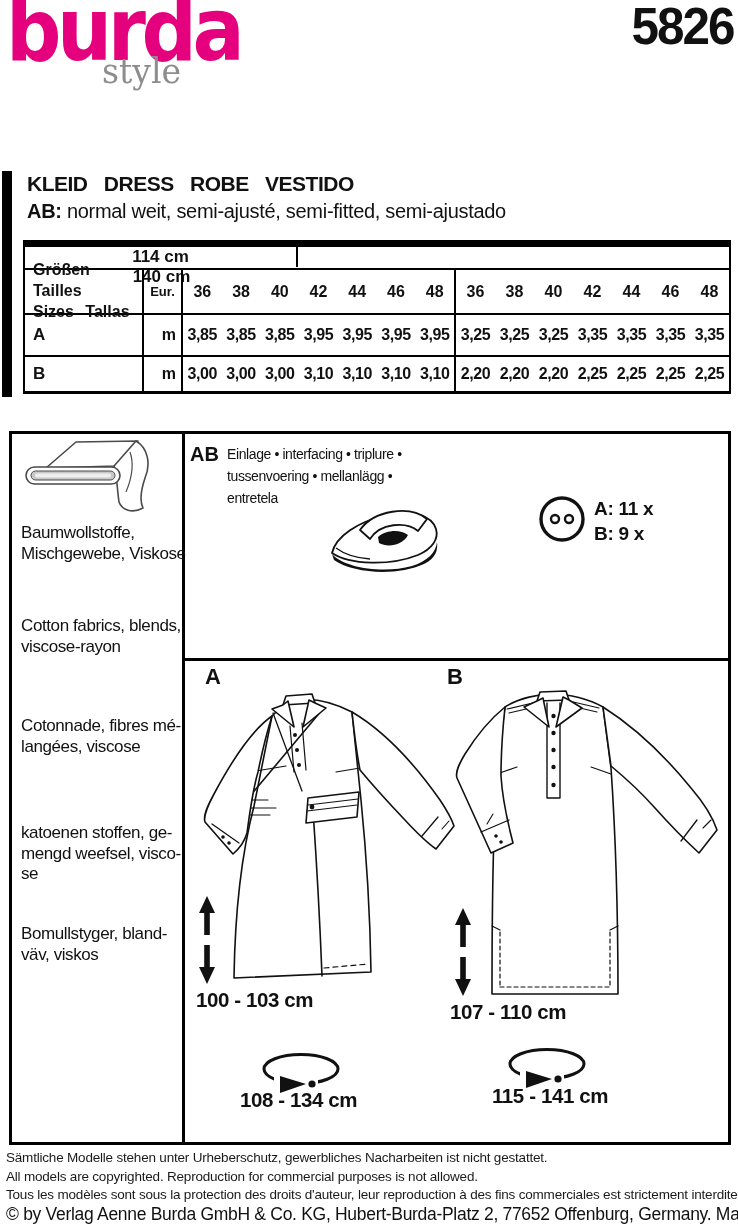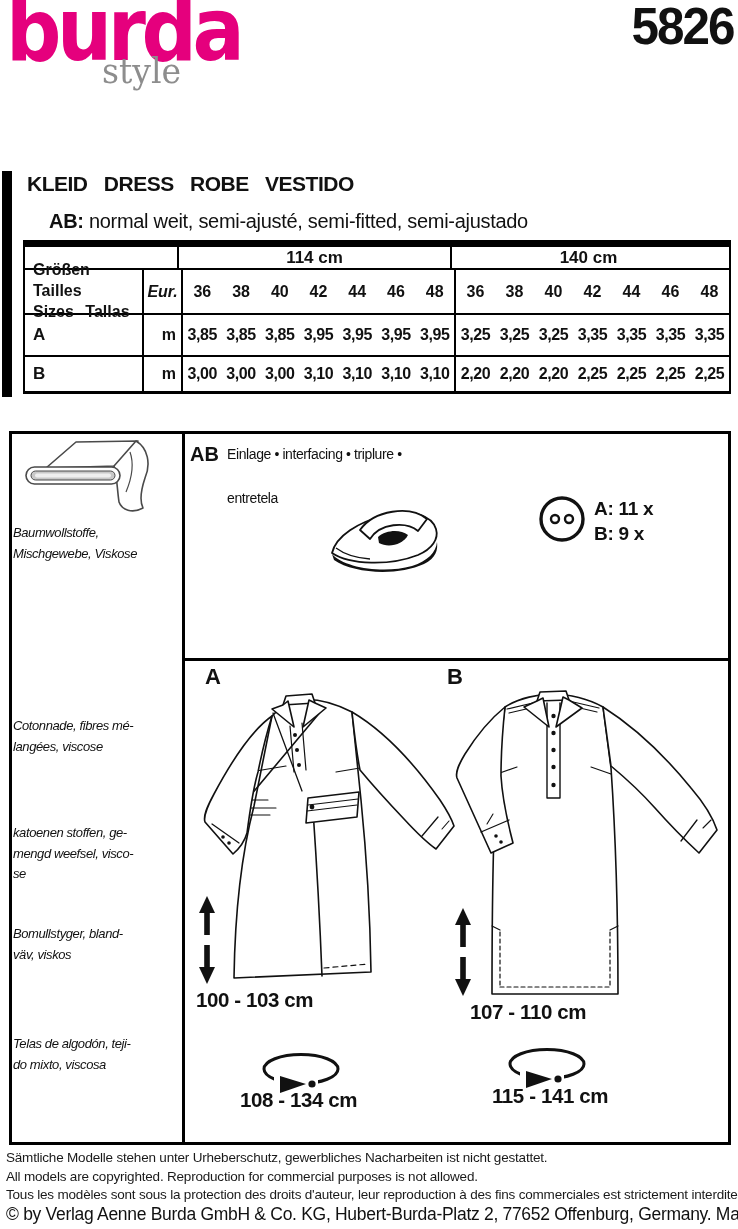--- a/index.html
+++ b/index.html
@@ -18,38 +18,38 @@
   
   .yardage{left:23px;top:240px;width:708px;position:absolute;border:2px solid #000;border-top:none;
            border-bottom-width:3px;box-sizing:border-box;font-weight:700;}
   .t-thick{height:7px;background:#000;}
   .trow{display:flex;align-items:stretch;border-bottom:2px solid #000;}
   .trow:last-child{border-bottom:none;}
   .tc{display:flex;align-items:center;box-sizing:border-box;}
   .bR{border-right:2px solid #000;}
   .c-merged{width:154px;}
   .c-label{width:119px;padding-left:8px;font-size:17px;}
-  .c-eur{width:39px;justify-content:center;font-size:16px;font-style:italic;}
+  .c-eur{width:39px;justify-content:center;font-size:13px;}
   .c-unit{width:39px;justify-content:flex-end;padding-right:5px;font-size:16px;}
   .c-grp{width:273px;justify-content:center;font-size:17px;}
   .c-grp.fill{padding:0;}
   .fillhost{display:flex;width:100%;height:100%;}
   .fillhost .fcell{flex:1;display:flex;align-items:center;justify-content:center;}
-  .r-cm{height:21px;}
+  .r-cm{height:21px;flex-direction:column;}
   .r-sizes{height:43px;}
   .r-sizes .fcell{font-size:16px;}
   .r-val{height:40px;}
   .r-val2{height:34px;}
   .r-val .fcell,.r-val2 .fcell{font-size:16px;letter-spacing:-.4px;}
   .glabel{font-size:16px;line-height:1.3;word-spacing:7px;white-space:pre-line;}
   
   .main-box{left:9px;top:431px;width:722px;height:714px;border:3px solid #000;box-sizing:border-box;}
   .vdiv{left:182px;top:431px;width:3px;height:714px;background:#000;}
   .hdiv{left:185px;top:658px;width:546px;height:3px;background:#000;}
-  .fabric-text{left:13px;width:166px;font-size:13px;line-height:20.5px;letter-spacing:-.4px;white-space:pre-line;font-style:italic;}
+  .fabric-text{left:21px;width:166px;font-size:17px;line-height:20.5px;letter-spacing:-.4px;white-space:pre-line;}
   .ab-label{font-weight:700;font-size:20px;}
   .interfacing-line{font-size:14px;letter-spacing:-.4px;line-height:22px;}
   .btn-count{font-weight:700;font-size:19px;letter-spacing:-.3px;line-height:25px;}
   .view-label{font-weight:700;font-size:22px;}
   .measure{font-weight:700;font-size:20.5px;letter-spacing:-.4px;white-space:nowrap;}
   
   .foot-line{left:6px;font-size:13.5px;letter-spacing:-.2px;color:#1a1a1a;white-space:nowrap;}
   .foot-copy{left:6px;font-size:17.5px;letter-spacing:-.3px;color:#111;white-space:nowrap;}
 </style>
 </head>
@@ -57,21 +57,21 @@
 
 <div class="page">
 
   <div class="abs logo-burda" style="left:6px;top:-14px;color:#e5007d;">burda</div>
   <div class="abs logo-style" style="left:102px;top:53px;color:#8d8d8d;">style</div>
   <div class="abs pattern-number" style="right:4px;top:-4px;">5826</div>
 
   <div class="abs left-bar" style="left:2px;top:171px;width:10px;height:226px;"></div>
 
   <div class="abs title-main" style="left:27px;top:172px;">KLEID  DRESS  ROBE  VESTIDO</div>
-  <div class="abs title-sub" style="left:27px;top:210px;margin-left:22px;"><b>AB:</b><span> normal weit, semi-ajusté, semi-fitted, semi-ajustado</span></div>
+  <div class="abs title-sub" style="left:27px;top:200px;"><b>AB:</b><span> normal weit, semi-ajusté, semi-fitted, semi-ajustado</span></div>
 
   <div class="yardage">
     <div class="t-thick"></div>
     <div class="trow r-cm">
       <div class="tc c-merged bR"></div>
       <div class="tc c-grp bR">114 cm</div>
       <div class="tc c-grp">140 cm</div>
     </div>
     <div class="trow r-sizes">
       <div class="tc c-label bR glabel">Größen Tailles
@@ -164,32 +164,33 @@
       <path d="M118,5 C130,12 133,28 127,42 C123,54 121,64 125,72 C114,78 104,74 101,66 C99,52 99,40 96,30 Z"></path>
       <path fill="none" d="M112,16 C117,30 113,44 108,56" stroke-width="1.2"></path>
       <rect x="8" y="31" width="94" height="17" rx="8.5"></rect>
       <rect x="13" y="35" width="84" height="9" rx="4.5" fill="#c8c8c8" stroke="#4a4a4a" stroke-width="1"></rect>
       <rect x="17" y="37.5" width="76" height="4" rx="2" fill="#efefef" stroke="none"></rect>
     </g>
   </svg>
 
   <div class="abs fabric-text" style="top:523px;">Baumwollstoffe,
 Mischgewebe, Viskose</div>
+  <div class="abs fabric-text" style="top:616px;">Cotton fabrics, blends,
+viscose-rayon</div>
   <div class="abs fabric-text" style="top:716px;">Cotonnade, fibres mé-
 langées, viscose</div>
   <div class="abs fabric-text" style="top:823px;">katoenen stoffen, ge-
 mengd weefsel, visco-
 se</div>
   <div class="abs fabric-text" style="top:924px;">Bomullstyger, bland-
 väv, viskos</div>
-  <div class="abs fabric-text" style="top:1034px;">Telas de algodón, teji-
-do mixto, viscosa</div>
 
   <div class="abs ab-label" style="left:190px;top:443px;">AB</div>
   <div class="abs interfacing-line" style="left:227px;top:443px;">Einlage • interfacing • triplure •</div>
+  <div class="abs interfacing-line" style="left:227px;top:465px;">tussenvoering • mellanlägg •</div>
   <div class="abs interfacing-line" style="left:227px;top:487px;">entretela</div>
 
   <svg class="abs" style="left:324px;top:496px;" width="124" height="82" viewBox="0 0 124 82">
     <path d="M8,58 C20,72 60,78 88,70 C104,65 112,56 113,46 C114,54 112,62 100,68 C74,80 30,78 10,64 Z" fill="#111"></path>
     <g stroke="#111" fill="#fff" stroke-width="1.8" stroke-linejoin="round">
       <path d="M8,57 C12,40 34,26 62,19 C90,13 108,20 112,33 C115,43 108,53 94,59 C66,70 26,69 8,57 Z"></path>
       <path d="M36,34 C50,14 86,9 103,23 L94,35 C82,25 56,27 46,43 Z"></path>
     </g>
     <path d="M54,41 C62,34 76,33 84,39 C79,49 64,52 55,47 Z" fill="#111"></path>
     <path d="M12,52 C20,58 32,62 46,63" fill="none" stroke="#111" stroke-width="1.3"></path>
@@ -273,21 +274,21 @@
     <path d="M11,88 L3,71 L19,71 Z" fill="#111"></path>
   </svg>
   <svg class="abs" style="left:452px;top:908px;" width="22" height="88" viewBox="0 0 22 88">
     <path d="M11,0 L3,17 L19,17 Z" fill="#111"></path>
     <rect x="8.2" y="17" width="5.6" height="22" fill="#111"></rect>
     <rect x="8.2" y="49" width="5.6" height="22" fill="#111"></rect>
     <path d="M11,88 L3,71 L19,71 Z" fill="#111"></path>
   </svg>
 
   <div class="abs measure" style="left:196px;top:988px;">100 - 103 cm</div>
-  <div class="abs measure" style="left:450px;top:1000px;margin-left:20px;">107 - 110 cm</div>
+  <div class="abs measure" style="left:450px;top:1000px;">107 - 110 cm</div>
 
   <svg class="abs" style="left:258px;top:1050px;" width="84" height="46" viewBox="0 0 84 46">
     <ellipse cx="43" cy="19" rx="37" ry="14.5" fill="none" stroke="#111" stroke-width="3"></ellipse>
     <rect x="16" y="25" width="44" height="16" fill="#fff"></rect>
     <path d="M22,26 L22,43 L48,34 Z" fill="#111"></path>
     <circle cx="54" cy="34" r="3.6" fill="#111"></circle>
   </svg>
   <svg class="abs" style="left:504px;top:1045px;" width="84" height="46" viewBox="0 0 84 46">
     <ellipse cx="43" cy="19" rx="37" ry="14.5" fill="none" stroke="#111" stroke-width="3"></ellipse>
     <rect x="16" y="25" width="44" height="16" fill="#fff"></rect>

